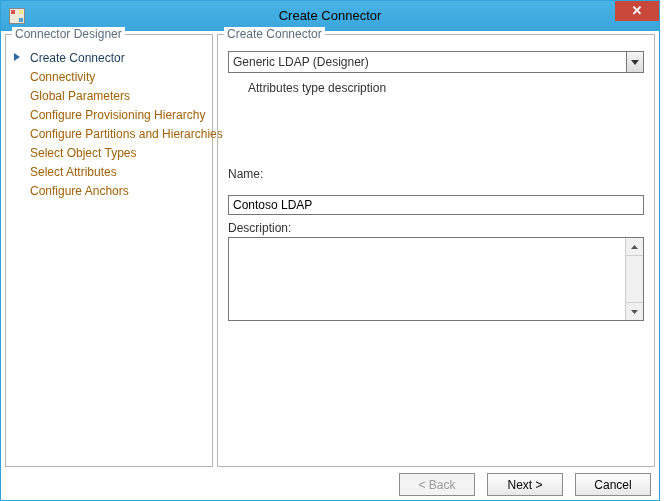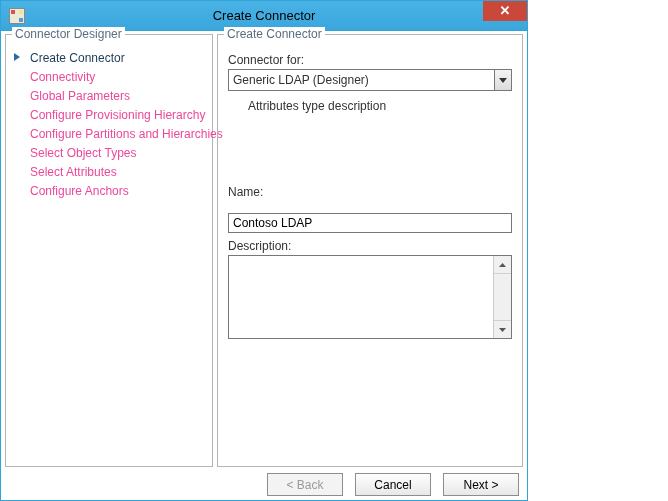--- a/index.html
+++ b/index.html
@@ -4,21 +4,21 @@
 <style>
   html, body {
     margin: 0;
     padding: 0;
     font-family: "Segoe UI", Tahoma, sans-serif;
     font-size: 12px;
     color: #333;
     background: #fff;
   }
   .window {
-    width: 528px;
+    width: 660px;
     height: 501px;
     border: 1px solid #2fa4d8;
     box-sizing: border-box;
     display: flex;
     flex-direction: column;
     background: #fff;
     position: relative;
   }
   .titlebar {
     height: 29px;
@@ -103,21 +103,21 @@
     flex-direction: column;
   }
   .nav {
     list-style: none;
     margin: 0;
     padding: 0;
   }
   .nav li {
     padding: 2px 2px 3px 18px;
     position: relative;
-    color: #ec4899;
+    color: #a16207;
     cursor: default;
     white-space: nowrap;
   }
   .nav li.active {
     color: #1b3b5a;
     font-size: 12px;
   }
   .nav li.active::before {
     content: "";
     position: absolute;
@@ -266,21 +266,20 @@
           <li><span>Configure Partitions and Hierarchies</span></li>
           <li><span>Select Object Types</span></li>
           <li><span>Select Attributes</span></li>
           <li><span>Configure Anchors</span></li>
         </ul>
       </div>
 
       <div class="group right">
         <div class="group-legend">Create Connector</div>
 
-        <div class="form-label">Connector for:</div>
         <div class="select">
           <div class="sel-text">Generic LDAP (Designer)</div>
           <div class="sel-btn">
             <svg width="8" height="5" viewBox="0 0 8 5">
                 <polygon points="0,0 8,0 4,5" fill="#333"></polygon>
               </svg>
           </div>
         </div>
 
         <div class="type-desc">Attributes type description</div>
@@ -306,18 +305,18 @@
                 </svg>
             </div>
           </div>
         </div>
 
       </div>
     </div>
 
     <div class="buttonbar">
       <button class="wbtn" disabled="">&lt;  Back</button>
+      <button class="wbtn">Next  &gt;</button>
       <button class="wbtn">Cancel</button>
-      <button class="wbtn">Next  &gt;</button>
     </div>
   </div>
 
 </div>
 
 </body></html>

